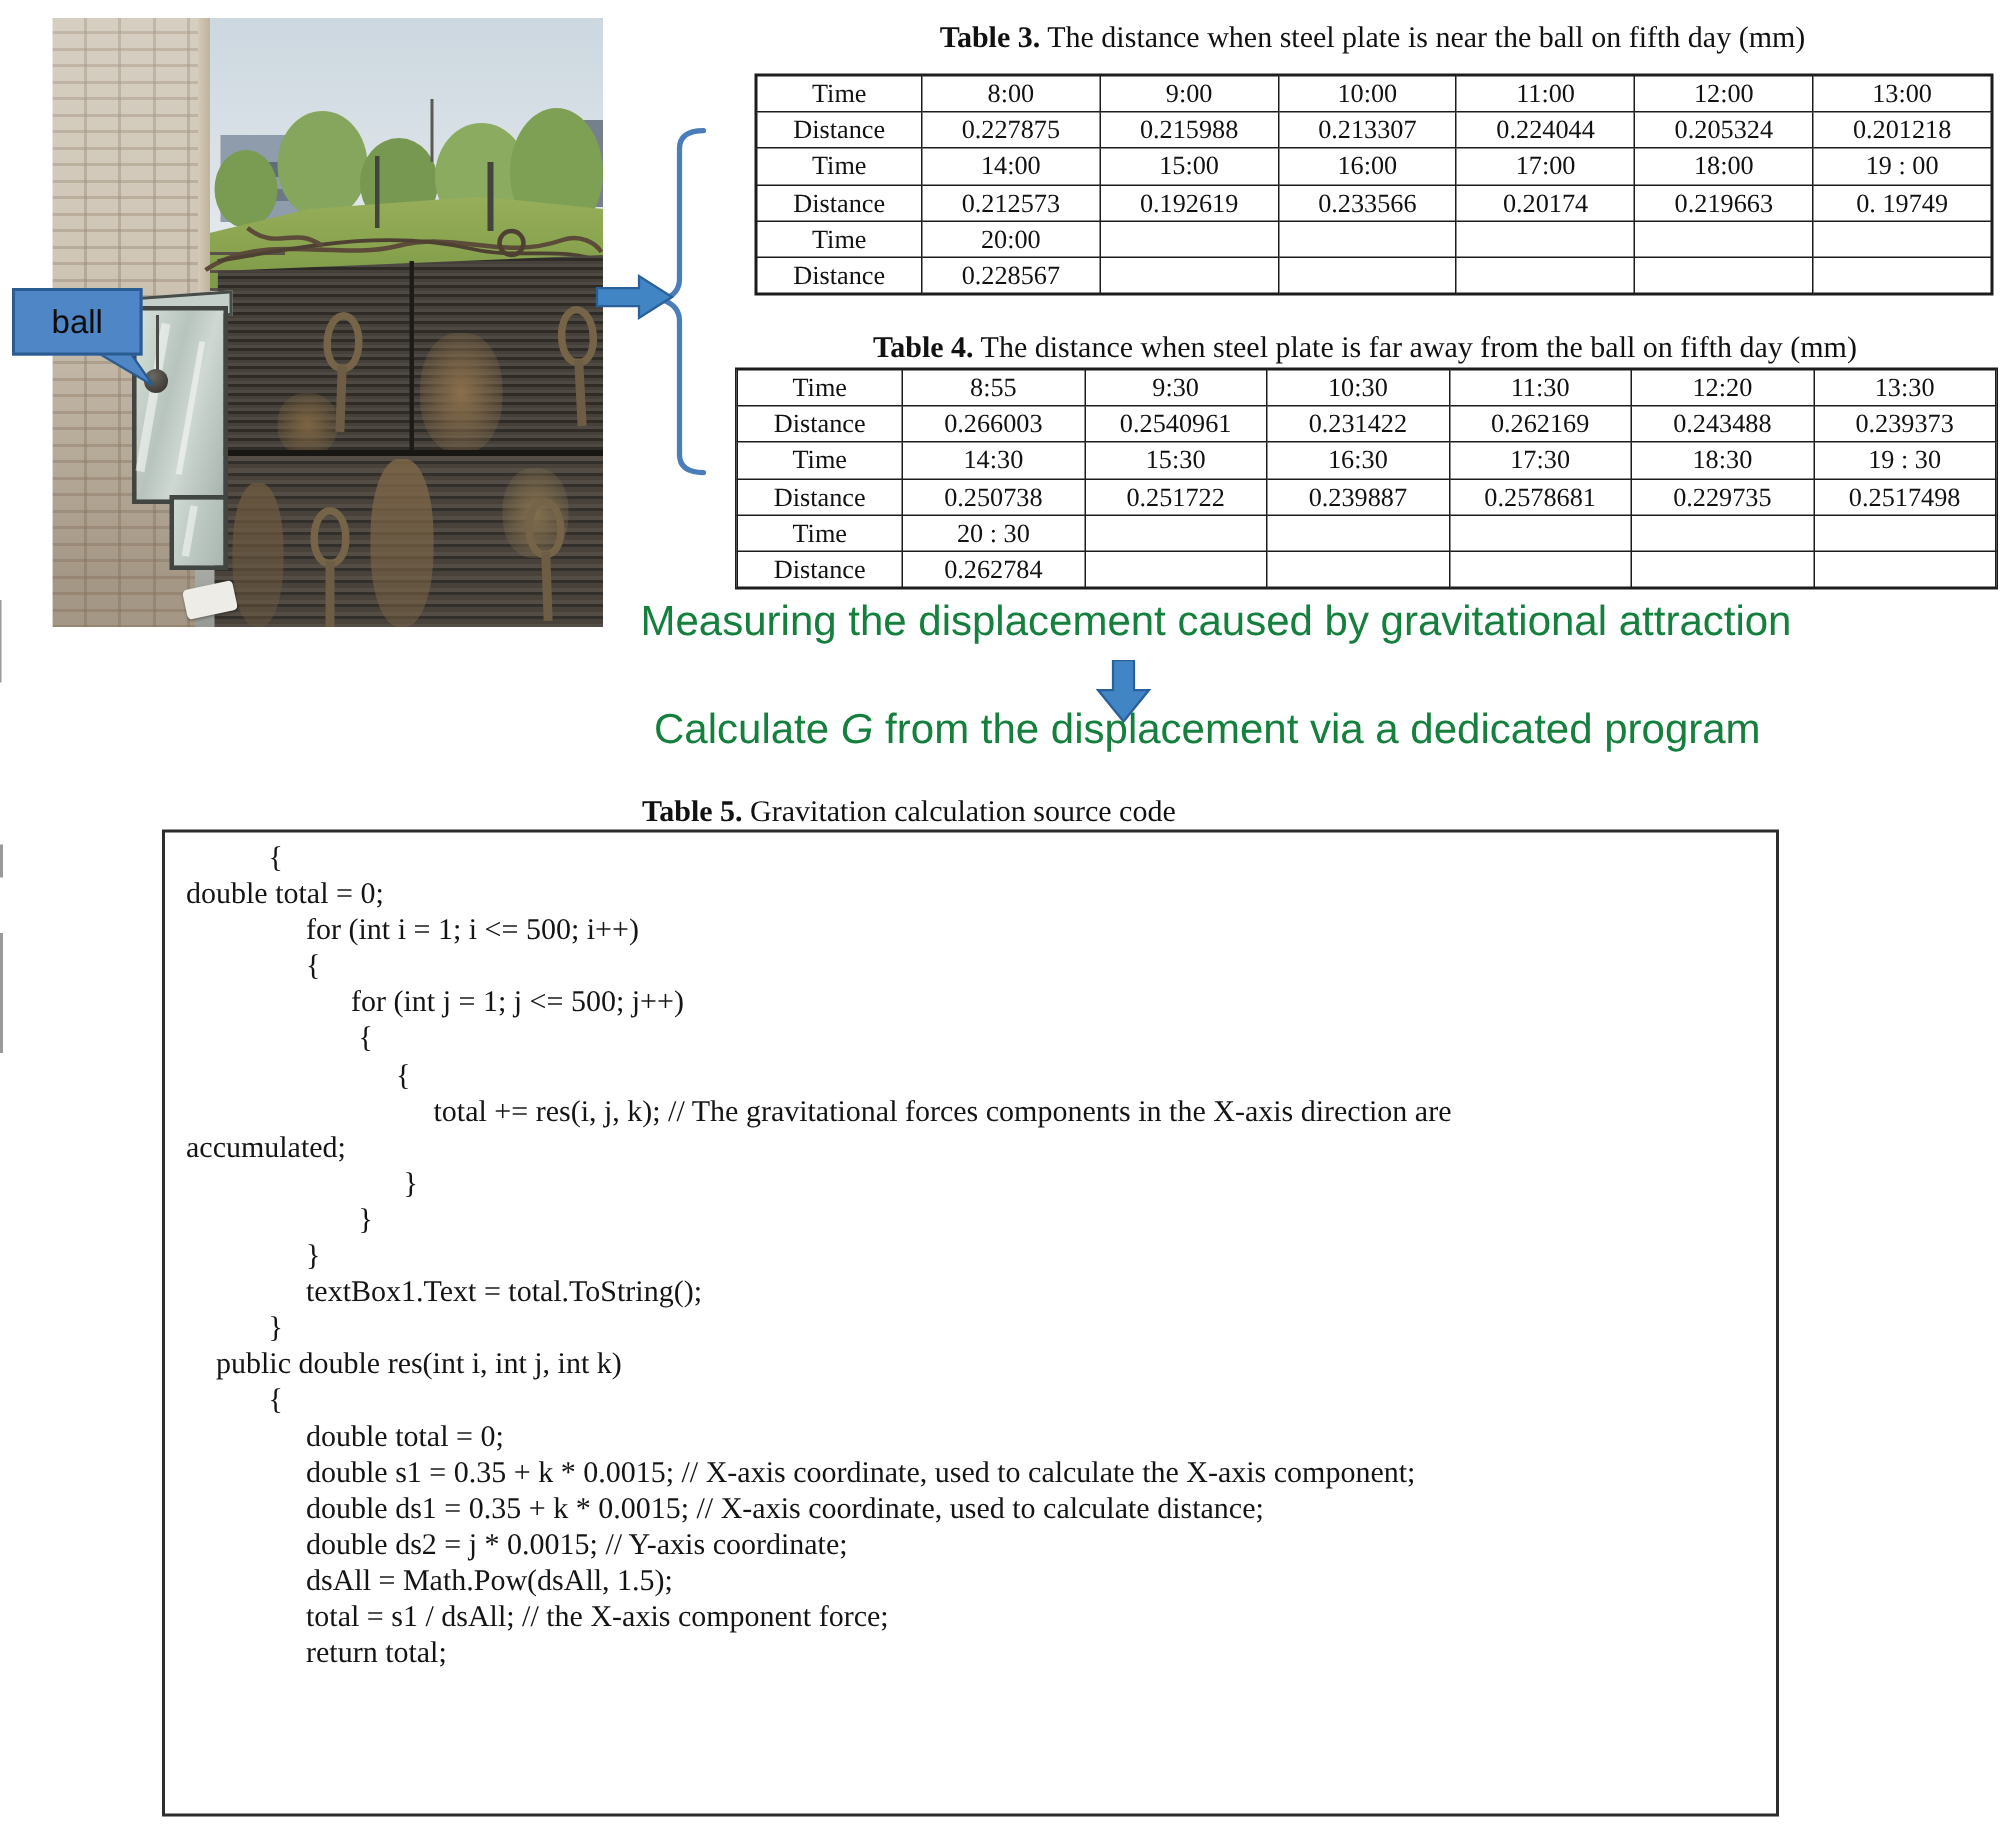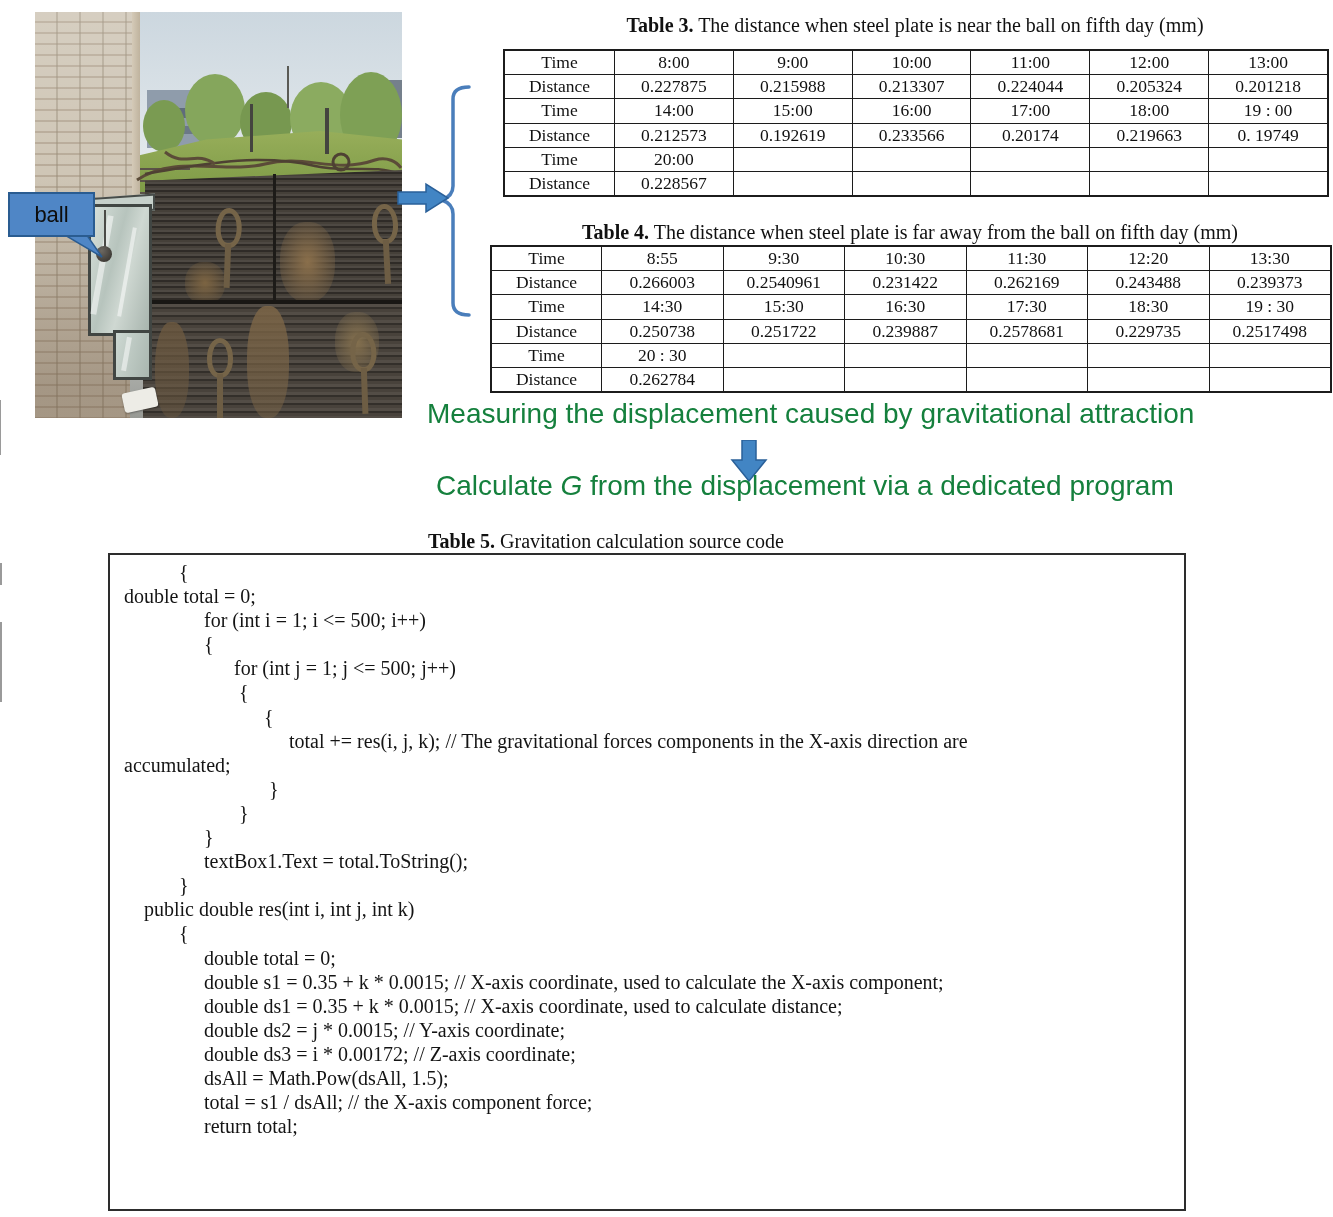--- a/index.html
+++ b/index.html
@@ -360,21 +360,20 @@
     <div class="codeline">                       }</div>
     <div class="codeline">                }</div>
     <div class="codeline">                textBox1.Text = total.ToString();</div>
     <div class="codeline">           }</div>
     <div class="codeline">    public double res(int i, int j, int k)</div>
     <div class="codeline">           {</div>
     <div class="codeline">                double total = 0;</div>
     <div class="codeline">                double s1 = 0.35 + k * 0.0015; // X-axis coordinate, used to calculate the X-axis component;</div>
     <div class="codeline">                double ds1 = 0.35 + k * 0.0015; // X-axis coordinate, used to calculate distance;</div>
     <div class="codeline">                double ds2 = j * 0.0015; // Y-axis coordinate;</div>
-    <div class="codeline">                double ds3 = i * 0.00172; // Z-axis coordinate;</div>
     <div class="codeline">                dsAll = Math.Pow(dsAll, 1.5);</div>
     <div class="codeline">                total = s1 / dsAll; // the X-axis component force;</div>
     <div class="codeline">                return total;</div>
   </div>
 
   <div class="abs edge-mark" style="left:0;top:400px;width:1px;height:55px;"></div>
   <div class="abs edge-mark" style="left:0;top:563px;width:2px;height:22px;"></div>
   <div class="abs edge-mark" style="left:0;top:622px;width:2px;height:80px;"></div>
 
 </div>

